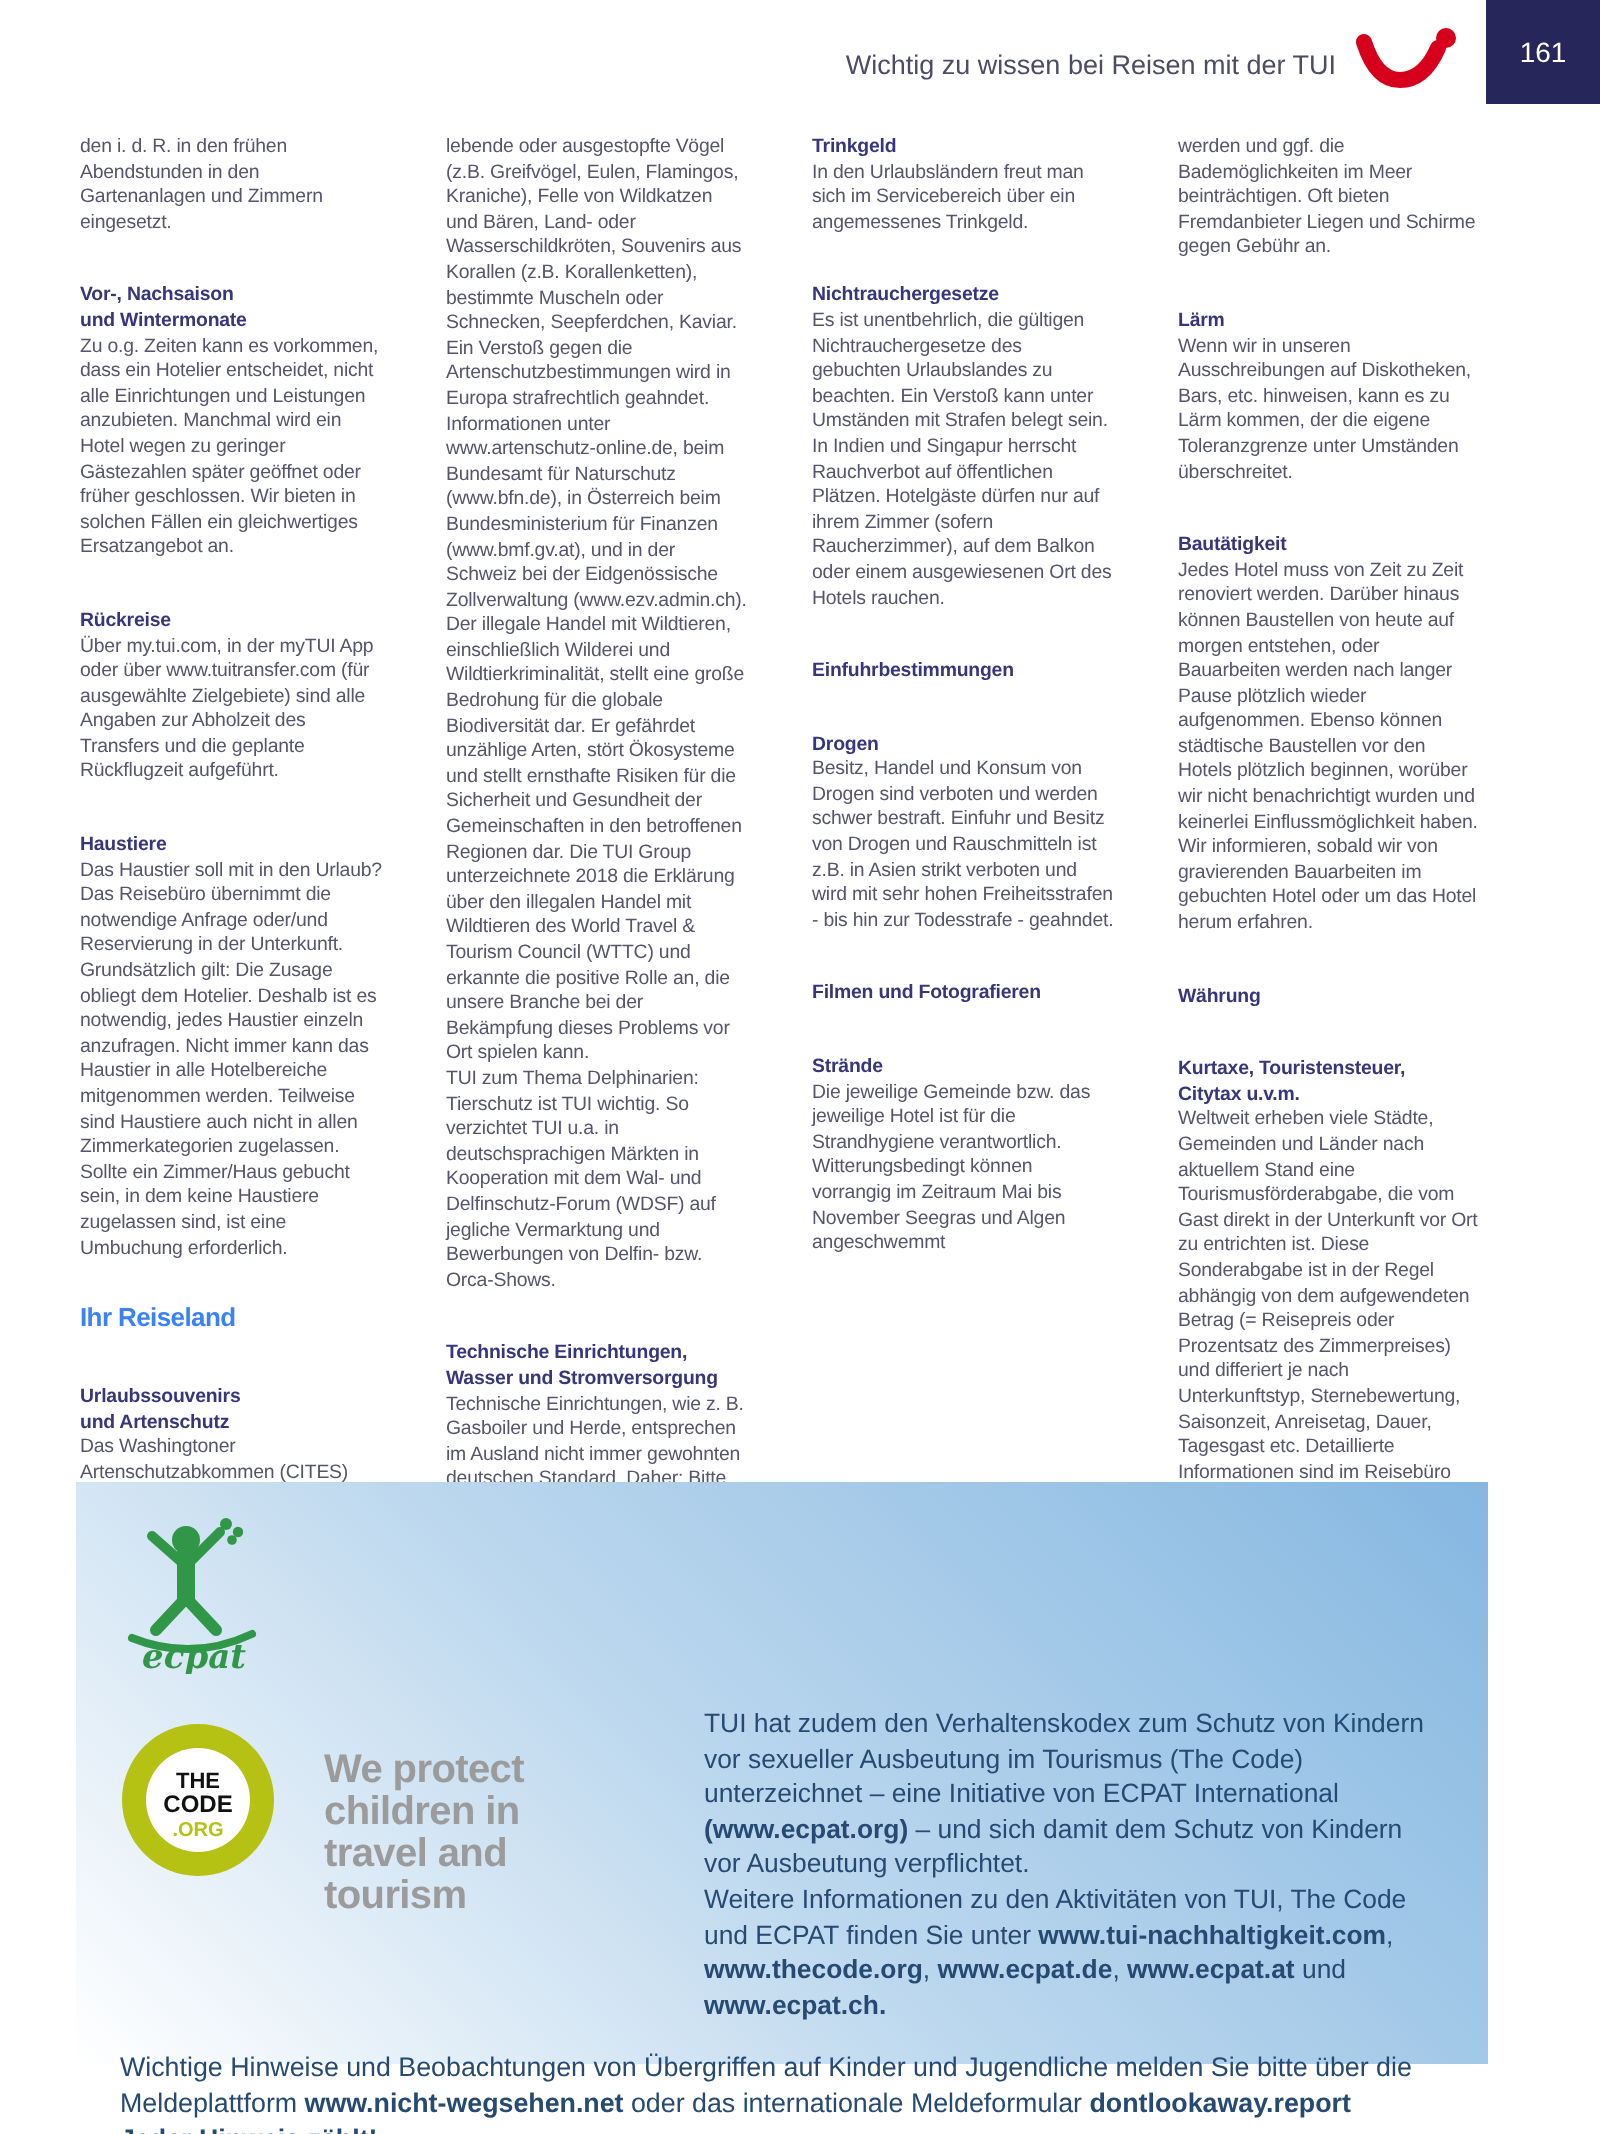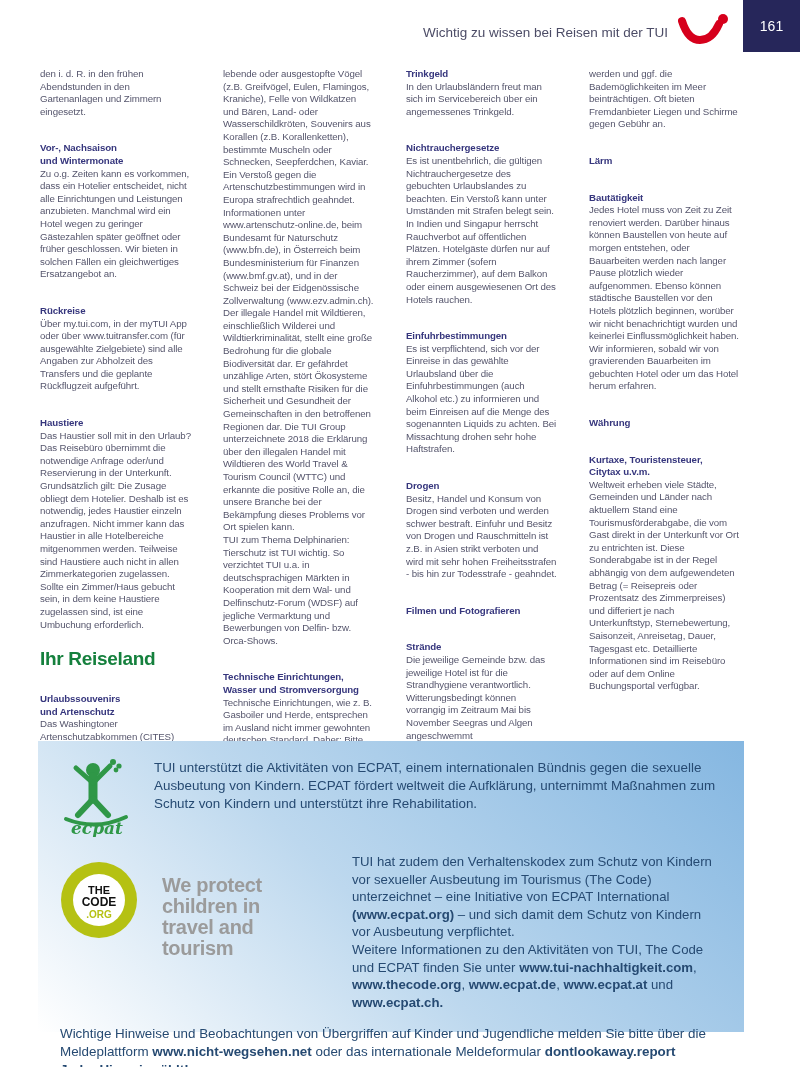--- a/index.html
+++ b/index.html
@@ -13,21 +13,21 @@
   .page-num-box { position:absolute; top:0; right:0; width:57px; height:52px; background:#26265a;
                   color:#ffffff; font-size:14px; display:flex; align-items:center; justify-content:center; }
 
   
   .columns { position:absolute; top:68px; left:40px; width:700px; display:flex; gap:32px; }
   .col { width:159px; font-size:9.7px; line-height:12.6px; color:#55556c; letter-spacing:-0.1px; }
   .block { white-space:pre-line; }
   .block.para { margin:0; }
   .block.heading { font-weight:bold; color:#36367d; margin-top:24px; }
   .block.heading:first-child { margin-top:0; }
-  .block.big-heading { font-weight:bold; color:#15803d; font-size:19px; line-height:21px;
+  .block.big-heading { font-weight:bold; color:#3b82f6; font-size:13px; line-height:21px;
                        letter-spacing:-0.3px; margin:17px 0 11px; }
 
   
   .info-box { position:absolute; left:38px; top:741px; width:706px; height:291px;
               background:linear-gradient(45deg, #ffffff 0%, #bdd8ee 45%, #85b7e1 100%);
               padding:14px 24px 10px 22px; color:#264a72; }
   .row { display:flex; }
   .row1 { align-items:flex-start; }
   .ecpat-logo { width:74px; height:80px; flex:0 0 74px; margin-right:20px; margin-top:2px; }
   .row1-text { font-size:13.4px; line-height:17.8px; margin-top:4px; }
@@ -76,30 +76,30 @@
         <div class="block heading">Technische Einrichtungen,
 Wasser und Stromversorgung</div>
         <div class="block para">Technische Einrichtungen, wie z. B. Gasboiler und Herde, entsprechen im Ausland nicht immer gewohnten deutschen Standard. Daher: Bitte die Benutzungshinweise beachten! In manchen Ländern kann es gelegentlich zu Störungen in der Wasser- oder Stromversorgung kommen. Lang anhaltende Trockenzeiten können zu Wasserknappheit führen. Leitungswasser nicht als Trinkwasser nutzen, weil es in vielen Ländern aus</div>
       </div>
     <div class="col">
         <div class="block heading">Trinkgeld</div>
         <div class="block para">In den Urlaubsländern freut man sich im Servicebereich über ein angemessenes Trinkgeld.</div>
         <div class="block heading">Nichtrauchergesetze</div>
         <div class="block para">Es ist unentbehrlich, die gültigen Nichtrauchergesetze des gebuchten Urlaubslandes zu beachten. Ein Verstoß kann unter Umständen mit Strafen belegt sein. In Indien und Singapur herrscht Rauchverbot auf öffentlichen Plätzen. Hotelgäste dürfen nur auf ihrem Zimmer (sofern Raucherzimmer), auf dem Balkon oder einem ausgewiesenen Ort des Hotels rauchen.</div>
         <div class="block heading">Einfuhrbestimmungen</div>
-        <div class="block para">Es ist verpflichtend, sich vor der Einreise in das gewählte Urlaubsland über die Einfuhrbestimmungen (auch Alkohol etc.) zu informieren und beim Einreisen auf die Menge des sogenannten Liquids zu achten. Bei Missachtung drohen sehr hohe Haftstrafen.</div>
         <div class="block heading">Drogen</div>
         <div class="block para">Besitz, Handel und Konsum von Drogen sind verboten und werden schwer bestraft. Einfuhr und Besitz von Drogen und Rauschmitteln ist z.B. in Asien strikt verboten und wird mit sehr hohen Freiheitsstrafen - bis hin zur Todesstrafe - geahndet.</div>
         <div class="block heading">Filmen und Fotografieren</div>
         <div class="block heading">Strände</div>
         <div class="block para">Die jeweilige Gemeinde bzw. das jeweilige Hotel ist für die Strandhygiene verantwortlich. Witterungsbedingt können vorrangig im Zeitraum Mai bis November Seegras und Algen angeschwemmt</div>
       </div>
     <div class="col">
         <div class="block para">werden und ggf. die Bademöglichkeiten im Meer beinträchtigen. Oft bieten Fremdanbieter Liegen und Schirme gegen Gebühr an.</div>
         <div class="block heading">Lärm</div>
+        <div class="block para">Wenn wir in unseren Ausschreibungen auf Diskotheken, Bars, etc. hinweisen, kann es zu Lärm kommen, der die eigene Toleranzgrenze unter Umständen überschreitet.</div>
         <div class="block heading">Bautätigkeit</div>
         <div class="block para">Jedes Hotel muss von Zeit zu Zeit renoviert werden. Darüber hinaus können Baustellen von heute auf morgen entstehen, oder Bauarbeiten werden nach langer Pause plötzlich wieder aufgenommen. Ebenso können städtische Baustellen vor den Hotels plötzlich beginnen, worüber wir nicht benachrichtigt wurden und keinerlei Einflussmöglichkeit haben. Wir informieren, sobald wir von gravierenden Bauarbeiten im gebuchten Hotel oder um das Hotel herum erfahren.</div>
         <div class="block heading">Währung</div>
         <div class="block heading">Kurtaxe, Touristensteuer,
 Citytax u.v.m.</div>
         <div class="block para">Weltweit erheben viele Städte, Gemeinden und Länder nach aktuellem Stand eine Tourismusförderabgabe, die vom Gast direkt in der Unterkunft vor Ort zu entrichten ist. Diese Sonderabgabe ist in der Regel abhängig von dem aufgewendeten Betrag (= Reisepreis oder Prozentsatz des Zimmerpreises) und differiert je nach Unterkunftstyp, Sternebewertung, Saisonzeit, Anreisetag, Dauer, Tagesgast etc. Detaillierte Informationen sind im Reisebüro oder auf dem Online Buchungsportal verfügbar.</div>
       </div>
   </div>
 
   <div class="info-box">
@@ -113,21 +113,20 @@
           <path d="M33 26 L50 9" fill="none" stroke-width="5" stroke-linecap="round"></path>
           <circle cx="53" cy="5" r="3" stroke="none"></circle>
           <circle cx="59" cy="9" r="2.6" stroke="none"></circle>
           <circle cx="56" cy="13" r="2.4" stroke="none"></circle>
           <path d="M33 42 L18 58" fill="none" stroke-width="6" stroke-linecap="round"></path>
           <path d="M33 42 L48 58" fill="none" stroke-width="6" stroke-linecap="round"></path>
           <path d="M6 62 Q36 74 66 60" fill="none" stroke-width="4" stroke-linecap="round"></path>
         </g>
         <text x="37" y="77" text-anchor="middle" font-family="DejaVu Serif, serif" font-style="italic" font-weight="bold" font-size="17" fill="#2f9747">ecpat</text>
       </svg>
-      <div class="row1-text">TUI unterstützt die Aktivitäten von ECPAT, einem internationalen Bündnis gegen die sexuelle Ausbeutung von Kindern. ECPAT fördert weltweit die Aufklärung, unternimmt Maßnahmen zum Schutz von Kindern und unterstützt ihre Rehabilitation.</div>
     </div>
 
     <div class="row row2">
       <svg class="code-logo" viewBox="0 0 78 78" aria-hidden="true">
         <circle cx="39" cy="39" r="38" fill="#b5c113"></circle>
         <circle cx="39" cy="39" r="26" fill="#ffffff"></circle>
         <text x="39" y="33" text-anchor="middle" font-family="Liberation Sans, sans-serif" font-weight="bold" font-size="11" fill="#111111">THE</text>
         <text x="39" y="45" text-anchor="middle" font-family="Liberation Sans, sans-serif" font-weight="bold" font-size="12" fill="#111111">CODE</text>
         <text x="39" y="57" text-anchor="middle" font-family="Liberation Sans, sans-serif" font-weight="bold" font-size="10" fill="#b5c113">.ORG</text>
       </svg>

